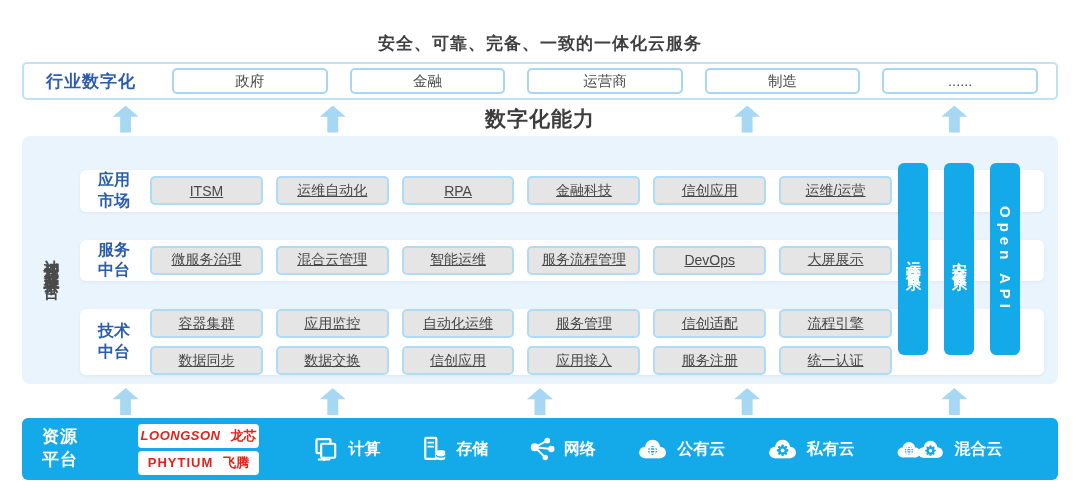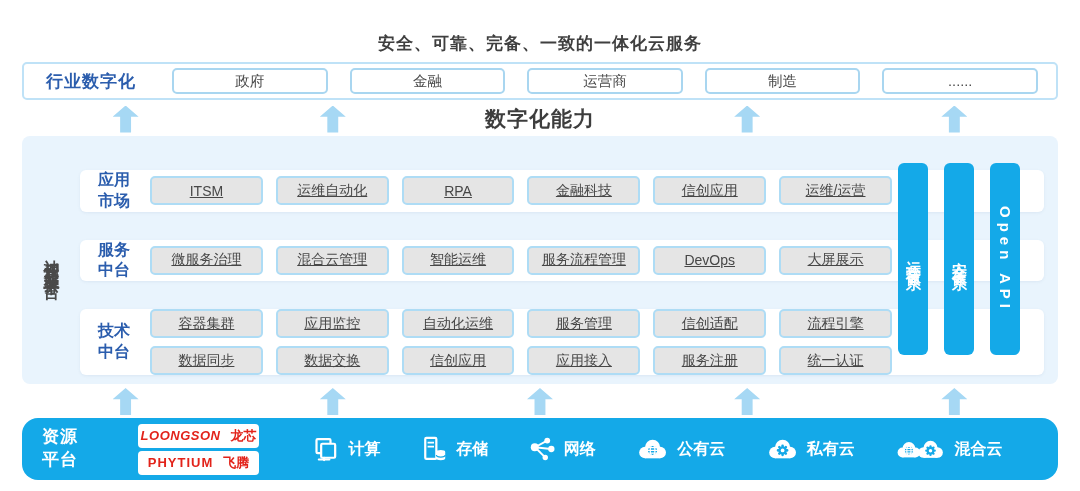--- a/index.html
+++ b/index.html
@@ -48,21 +48,21 @@
     display:flex; align-items:center; justify-content:center; font-size:14px; color:#474747; white-space:nowrap;text-decoration:underline; }
 
   .bars { position:absolute; right:38px; top:27px; height:192px; display:flex; gap:16px; }
   .bar { width:30px; height:100%; background:#14a9e8; border-radius:6px;
     display:flex; align-items:center; justify-content:center;
     writing-mode:vertical-rl; text-orientation:mixed;
     color:#fff; font-size:15px; font-weight:bold; letter-spacing:5px; }
 
   
   .resource-bar { position:absolute; left:22px; top:418px; width:1036px; height:62px;
-    background:#14a9e8; border-radius:16px;
+    background:#14a9e8; border-radius:6px;
     display:flex; align-items:center; padding:0 16px 0 20px; gap:14px; }
   .resource-label { width:38px; font-size:17px; font-weight:bold; color:#fff;
     line-height:1.35; word-break:break-all; letter-spacing:1px; }
   .vendor-stack { display:flex; flex-direction:column; gap:3px; margin-left:4px; }
   .vendor-box { width:121px; height:24px; background:#fff; border-radius:4px;
     display:flex; align-items:center; justify-content:center; gap:10px;margin-left:40px; }
   .vendor-latin { color:#e2231a; font-weight:bold; font-style:italic; font-size:13px; letter-spacing:.5px; }
   .vendor-latin.phytium { font-style:normal; font-weight:600; letter-spacing:1px; }
   .vendor-cn { color:#e2231a; font-weight:bold; font-size:13px; }
   .huawei-box { width:116px; height:38px; background:#fff; border-radius:4px;

